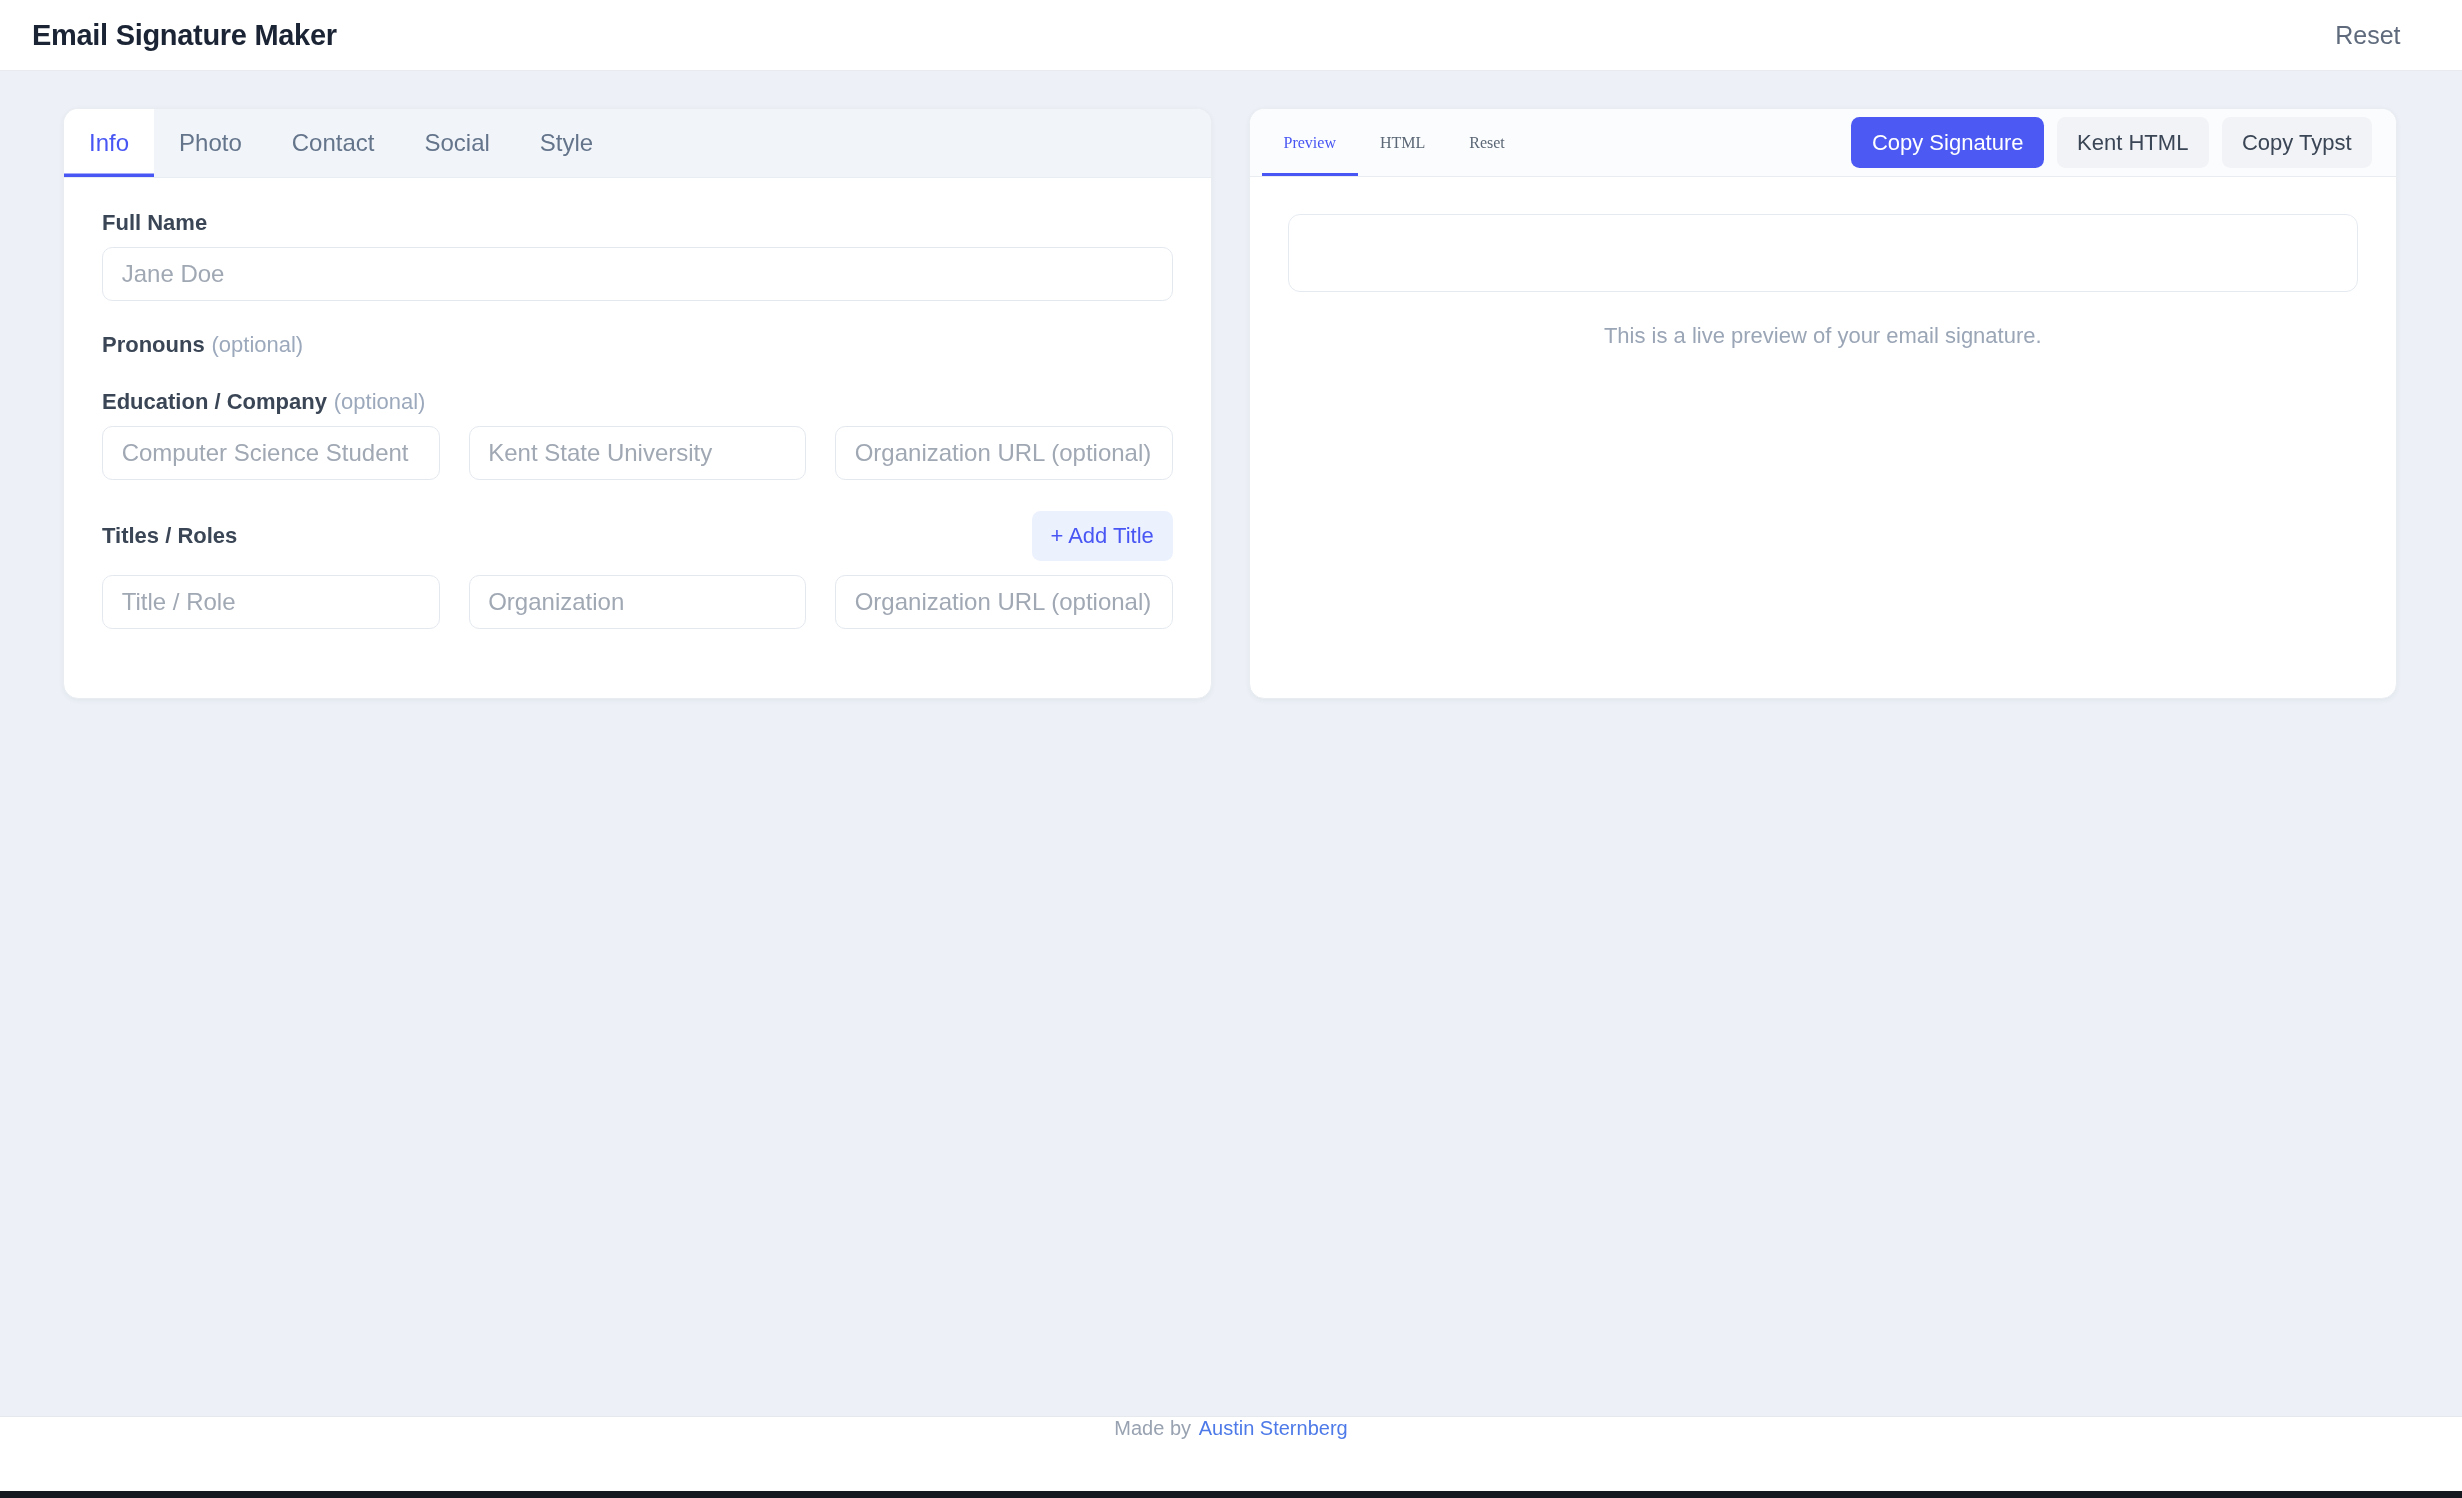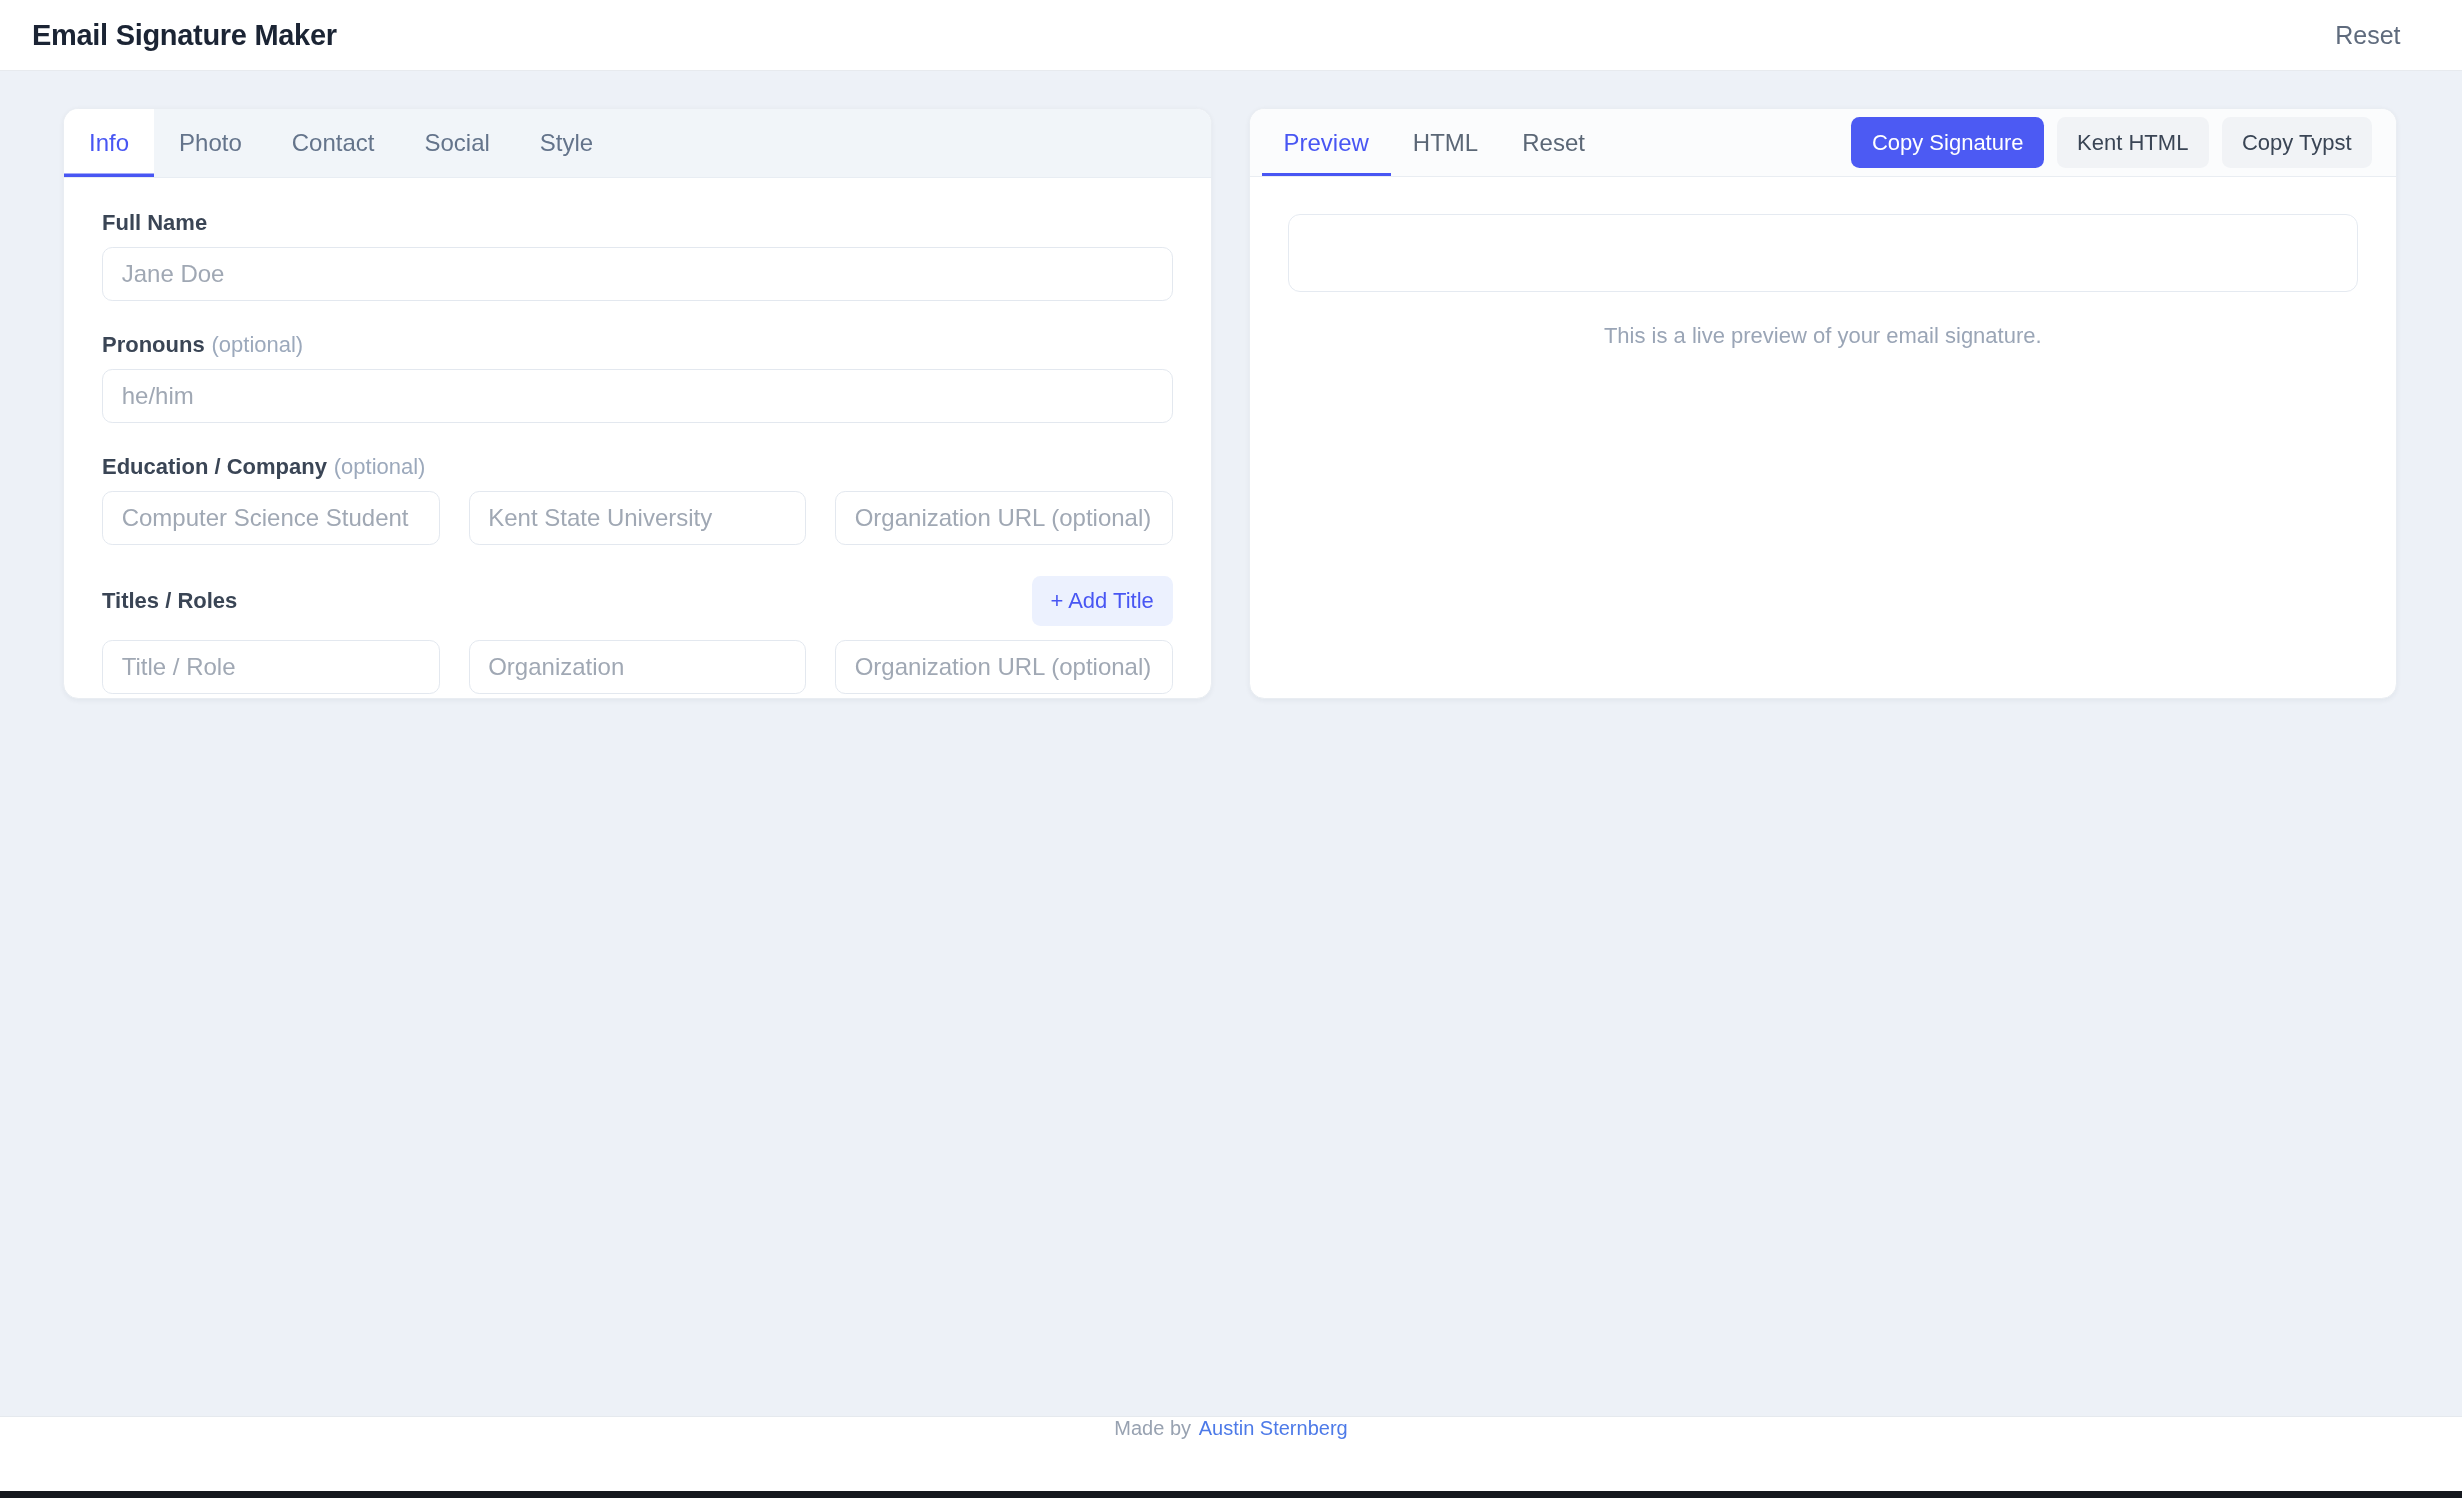--- a/index.html
+++ b/index.html
@@ -73,22 +73,22 @@
     background:#ecf1fe;color:#4856f3;border:none;border-radius:8.5px;
     font-size:22px;font-family:inherit;padding:12px 18.7px;cursor:pointer;
   }
   
   .preview-header{
     flex:0 0 68px;height:68px;display:flex;align-items:stretch;
     background:#fbfcfd;border-bottom:0.9px solid #e9edf2;
     padding:0 24px 0 12px;box-sizing:border-box;
   }
   .rtab{
-    padding:0 22px;line-height:68px;font-size:24px;color:#5b6776;
-    cursor:pointer;position:relative;white-space:nowrap;
+    padding:0 22px;line-height:68px;font-size:16px;color:#5b6776;
+    cursor:pointer;position:relative;white-space:nowrap;font-family:Liberation Serif, serif;
   }
   .rtab.active{color:#4856f3;}
   .rtab.active::after{
     content:"";position:absolute;left:0;right:0;bottom:0;height:3.4px;
     background:#4856f3;
   }
   .header-actions{
     margin-left:auto;display:flex;gap:12.8px;align-items:center;
   }
   .btn{
@@ -138,21 +138,20 @@
 
       <div class="editor-body">
 
         <div class="field">
           <div class="field-label">Full Name</div>
           <input class="text-input" type="text" placeholder="Jane Doe" style="">
         </div>
 
         <div class="field">
           <div class="field-label"><span>Pronouns</span><span class="optional">(optional)</span></div>
-          <input class="text-input" type="text" placeholder="he/him" style="">
         </div>
 
         <div class="field">
           <div class="field-label"><span>Education / Company</span><span class="optional">(optional)</span></div>
           <div class="row3">
             <input class="text-input" type="text" placeholder="Computer Science Student" style="">
             <input class="text-input" type="text" placeholder="Kent State University" style="">
             <input class="text-input" type="text" placeholder="Organization URL (optional)" style="">
           </div>
         </div>

